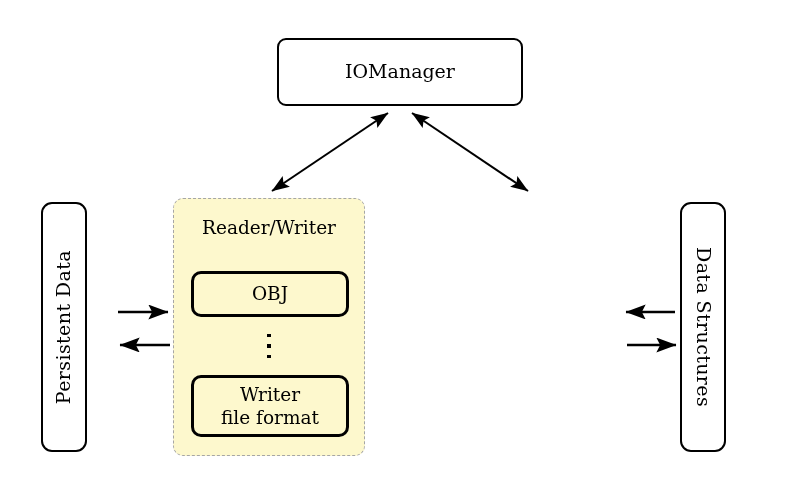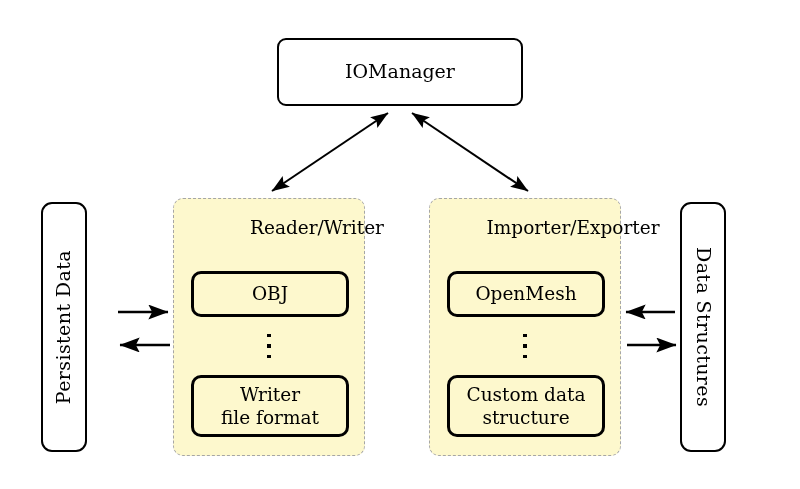--- a/index.html
+++ b/index.html
@@ -104,21 +104,20 @@
     height: 258px;
   }
   .group-title {
     position: absolute;
     left: 0;
     top: 18px;
     width: 100%;
     text-align: center;
     font-size: 18.5px;
     white-space: nowrap;
-    padding-left: 48px;
   }
   
   .item-box {
     position: absolute;
     box-sizing: border-box;
     display: flex;
     align-items: center;
     justify-content: center;
     text-align: center;
     background: #fdf8cd;
@@ -214,32 +213,14 @@
       <span></span>
       <span></span>
     </div>
 
     <div class="item-box item-last">
       <span class="item-text">Writer
 file format</span>
     </div>
   </div>
 
-  <div class="group" id="group-importerexporter">
-    <div class="group-title">Importer/Exporter</div>
-
-    <div class="item-box item-first">
-      <span class="item-text">OpenMesh</span>
-    </div>
-
-    <div class="vdots">
-      <span></span>
-      <span></span>
-      <span></span>
-    </div>
-
-    <div class="item-box item-last">
-      <span class="item-text">Custom data
-structure</span>
-    </div>
-  </div>
 
 </div>
 
 </body></html>

